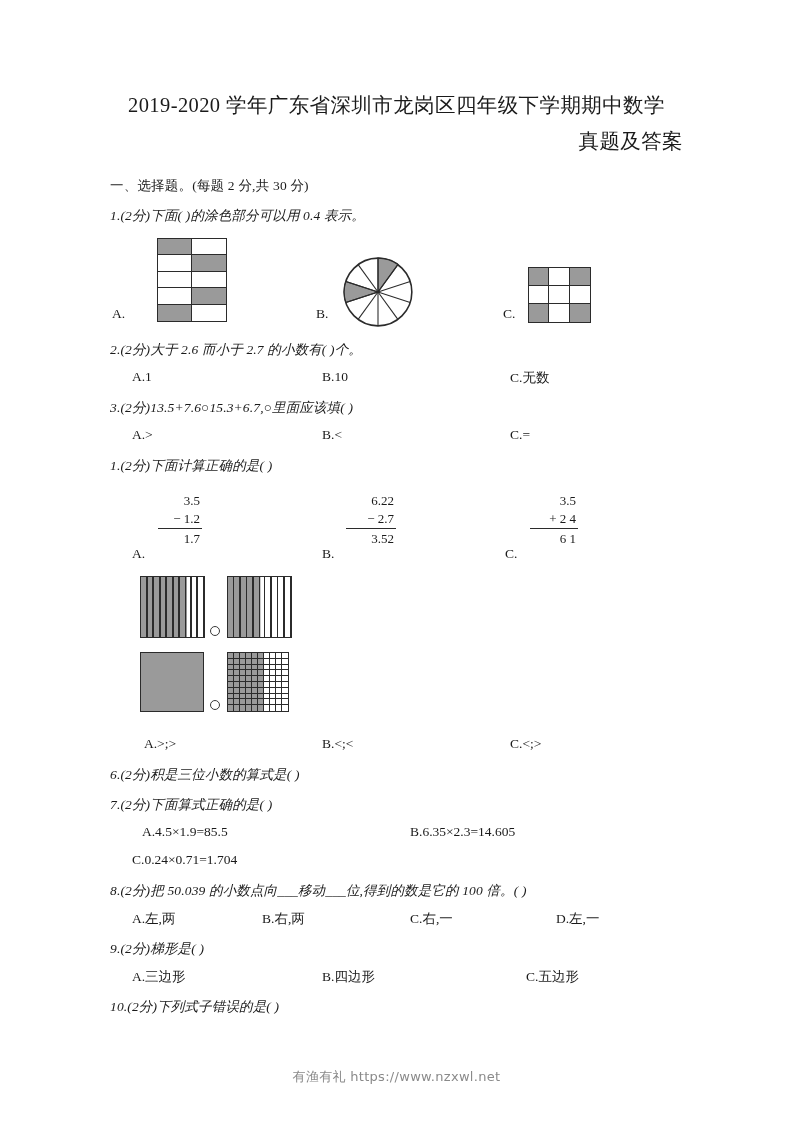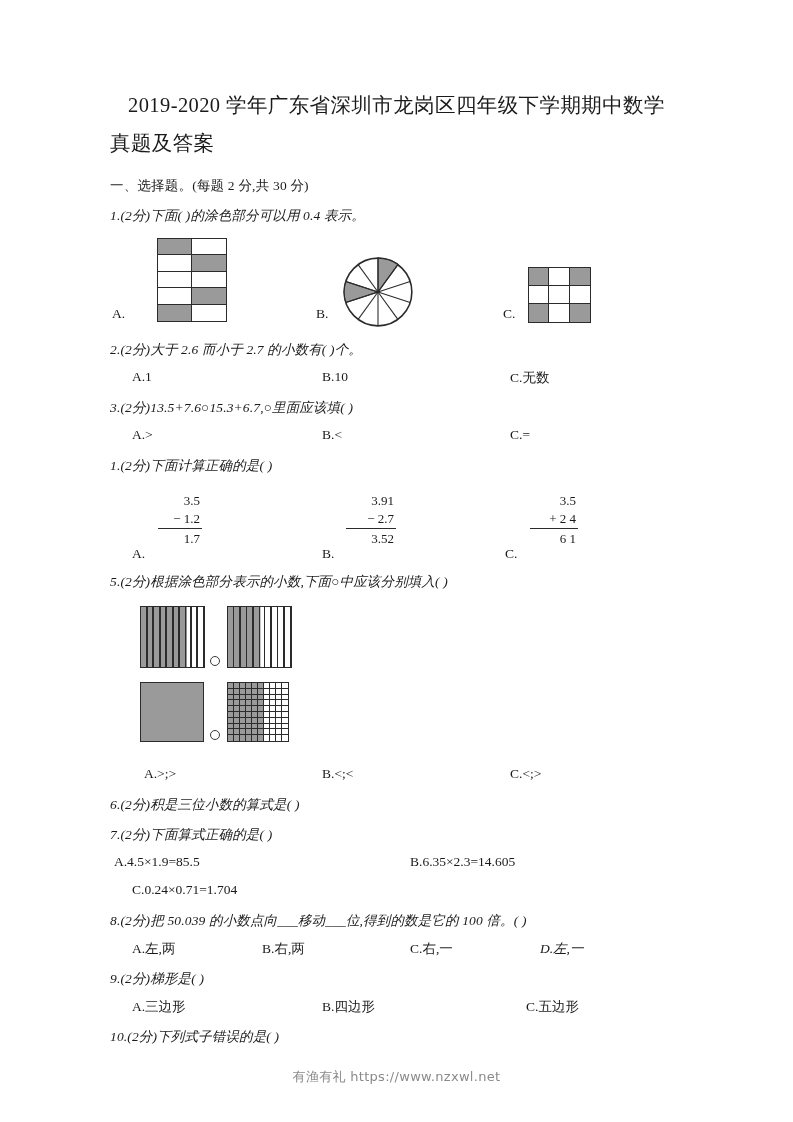--- a/index.html
+++ b/index.html
@@ -31,21 +31,21 @@
   
   .doc-title {
     font-size: 20.5px;
     line-height: 38px;
     text-align: center;
     font-weight: normal;
     letter-spacing: 0.4px;
     margin: 0;
   }
   .doc-title .line1 { display: block; text-align: center; }
-  .doc-title .line2 { display: block; text-align: left; }
+  .doc-title .line2 { display: block; text-align: right; font-family: Liberation Mono, monospace; }
 
   
   .section-head {
     font-size: 13.5px;
     line-height: 20px;
     margin-top: 14px;
     letter-spacing: 0.2px;
   }
 
   
@@ -275,34 +275,33 @@
     <div class="vcalc-row">
       <span class="vcalc-label" style="left:22px;">A.</span>
       <div class="vcalc" style="left:48px; top:8px; width:44px;">
         <span class="t1">3.5</span>
         <span class="t2">− 1.2</span>
         <span class="t3">1.7</span>
       </div>
 
       <span class="vcalc-label" style="left:212px;">B.</span>
       <div class="vcalc" style="left:236px; top:8px; width:50px;">
-        <span class="t1">3.91</span>
+        <span class="t1">6.22</span>
         <span class="t2">− 2.7</span>
         <span class="t3">3.52</span>
       </div>
 
       <span class="vcalc-label" style="left:395px;">C.</span>
       <div class="vcalc" style="left:420px; top:8px; width:48px;">
         <span class="t1">3.5</span>
         <span class="t2">+ 2 4</span>
         <span class="t3">6 1</span>
       </div>
     </div>
 
-    <div class="q q-stem">5.(2分)根据涂色部分表示的小数,下面○中应该分别填入(      )</div>
     <div class="fig-row" style="height:162px;">
 
       <div class="stripe-sq" style="left:30px; top:6px; width:65px; height:62px;
            background: repeating-linear-gradient(to right, #9a9a9a 0px, #9a9a9a 4.55px, #2b2b2b 4.55px, #2b2b2b 6.5px) left top / 45.5px 100% no-repeat,
                        repeating-linear-gradient(to right, #ffffff 0px, #ffffff 4.55px, #2b2b2b 4.55px, #2b2b2b 6.5px) right top / 19.5px 100% no-repeat;"></div>
       <div class="circle-op" style="left:100px; top:56px;"></div>
       <div class="stripe-sq" style="left:117px; top:6px; width:65px; height:62px;
            background: repeating-linear-gradient(to right, #9a9a9a 0px, #9a9a9a 4.55px, #2b2b2b 4.55px, #2b2b2b 6.5px) left top / 32.5px 100% no-repeat,
                        repeating-linear-gradient(to right, #ffffff 0px, #ffffff 4.55px, #2b2b2b 4.55px, #2b2b2b 6.5px) right top / 32.5px 100% no-repeat;"></div>
 
@@ -414,33 +413,33 @@
     <div class="opt-row" style="margin-top:4px;">
       <span class="opt" style="left:34px;">A.&gt;;&gt;</span>
       <span class="opt" style="left:212px;">B.&lt;;&lt;</span>
       <span class="opt" style="left:400px;">C.&lt;;&gt;</span>
     </div>
 
     <div class="q q-stem">6.(2分)积是三位小数的算式是(     )</div>
 
     <div class="q q-stem">7.(2分)下面算式正确的是(     )</div>
     <div class="opt-row">
-      <span class="opt" style="left:4px;">A.4.5×1.9=85.5</span>
+      <span class="opt" style="left:32px;">A.4.5×1.9=85.5</span>
       <span class="opt" style="left:300px;">B.6.35×2.3=14.605</span>
     </div>
     <div class="opt-row">
       <span class="opt" style="left:22px;">C.0.24×0.71=1.704</span>
     </div>
 
     <div class="q q-stem">8.(2分)把 50.039 的小数点向___移动___位,得到的数是它的 100 倍。(     )</div>
     <div class="opt-row">
       <span class="opt" style="left:22px;">A.左,两</span>
       <span class="opt" style="left:152px;">B.右,两</span>
       <span class="opt" style="left:300px;">C.右,一</span>
-      <span class="opt" style="left:430px;font-style:italic;">D.左,一</span>
+      <span class="opt" style="left:446px;">D.左,一</span>
     </div>
 
     <div class="q q-stem">9.(2分)梯形是(     )</div>
     <div class="opt-row">
       <span class="opt" style="left:22px;">A.三边形</span>
       <span class="opt" style="left:212px;">B.四边形</span>
       <span class="opt" style="left:416px;">C.五边形</span>
     </div>
 
     <div class="q q-stem">10.(2分)下列式子错误的是(     )</div>

